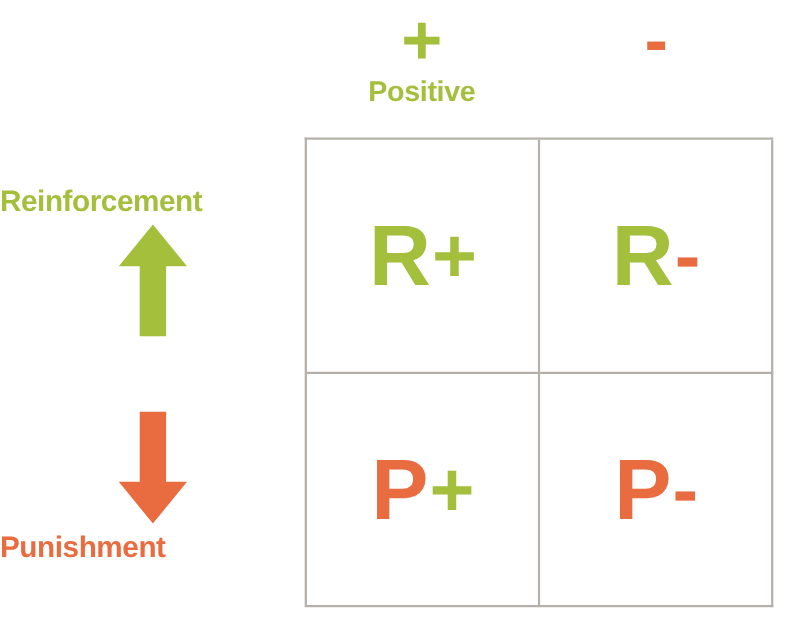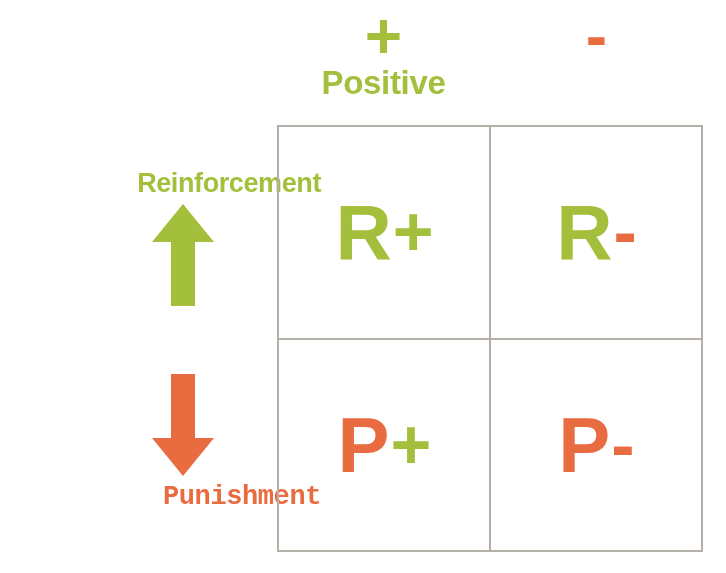--- a/index.html
+++ b/index.html
@@ -30,37 +30,36 @@
   #col-header-negative { left: 490px; top: 8px; }
 
   .sign-glyph {
     height: 56px;
     line-height: 56px;
     font-size: 64px;
     font-weight: 700;
     letter-spacing: 0;
   }
   .col-label {
-    font-size: 33px;
+    font-size: 26px;
     font-weight: 700;
     letter-spacing: -0.3px;
     line-height: 34px;
     margin-top: 2px;
   }
 
   
   .row-header {
     position: absolute;
     left: 0;
     width: 277px;
-    text-align: right;
-    padding-left: 44px;
+    text-align: left;
   }
   #row-header-reinforcement { top: 166px; }
-  #row-header-punishment { top: 370px; font-family: Liberation Mono, monospace; }
+  #row-header-punishment { top: 370px; }
 
   .row-label {
     font-size: 27px;
     font-weight: 700;
     letter-spacing: -0.4px;
     line-height: 34px;
     white-space: nowrap;
   }
 
   .arrow-wrap {

